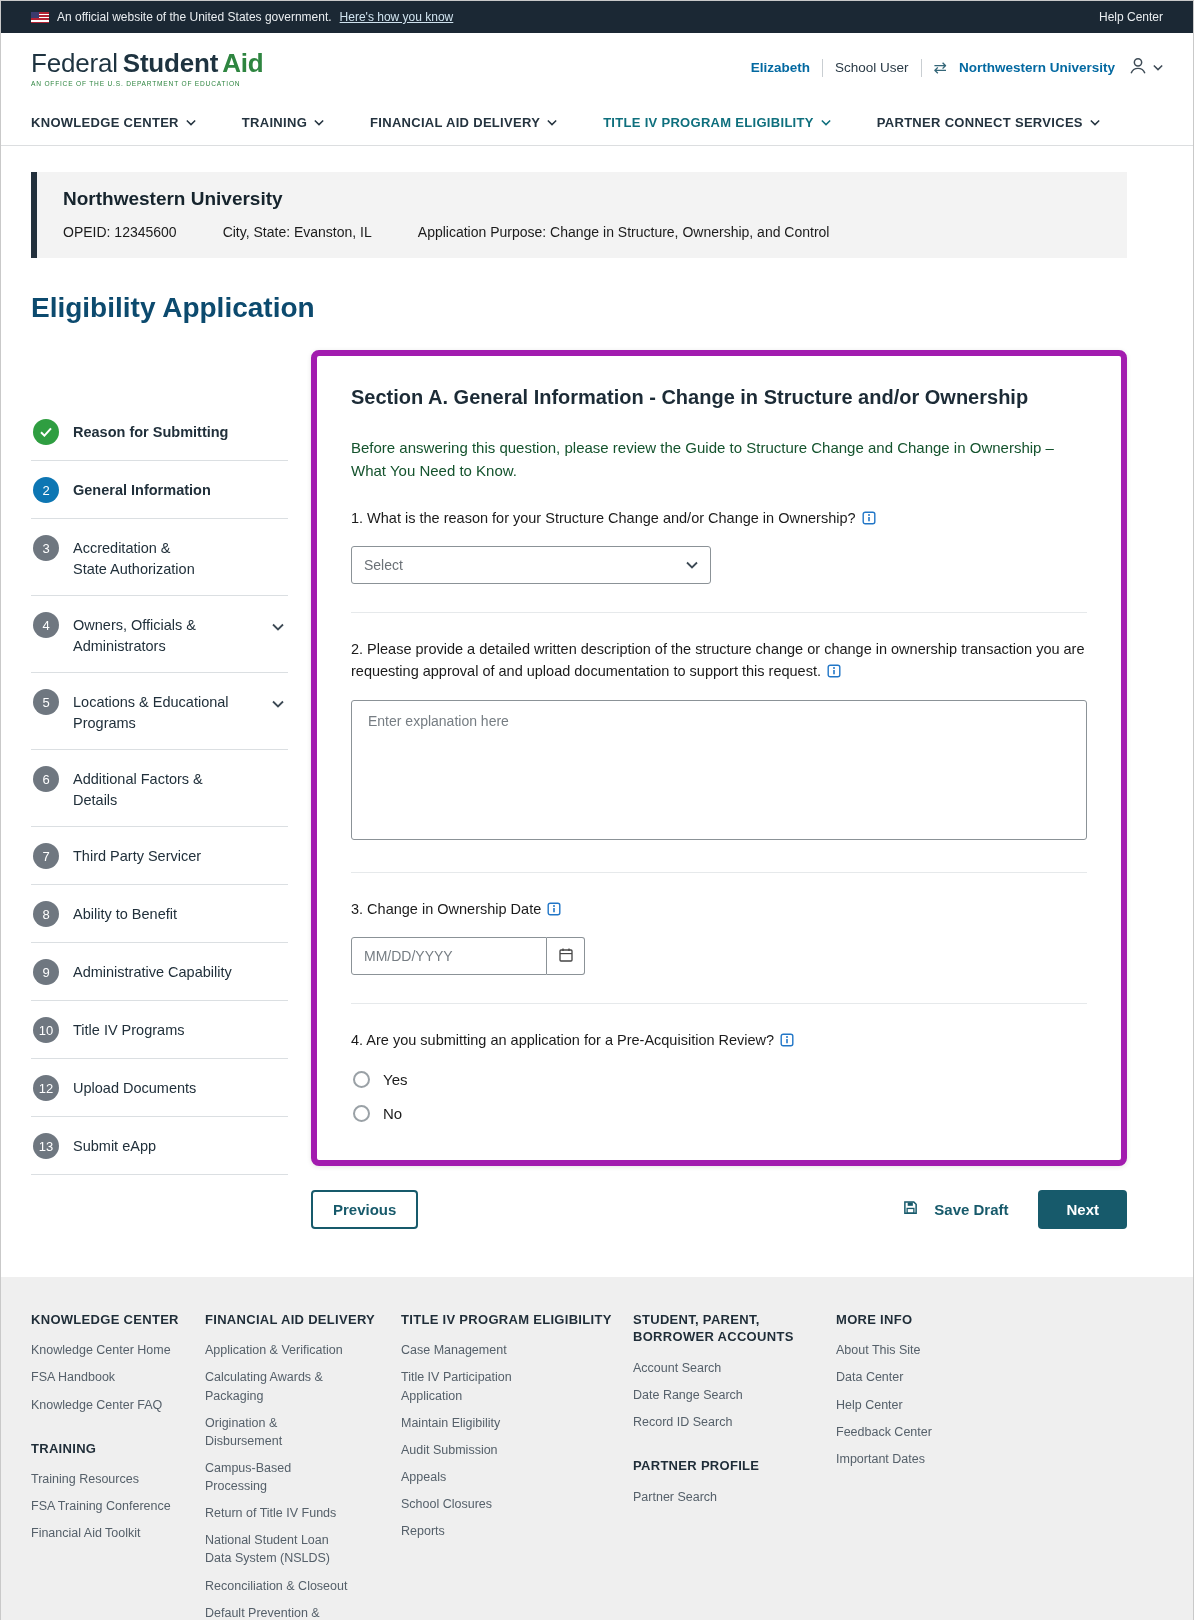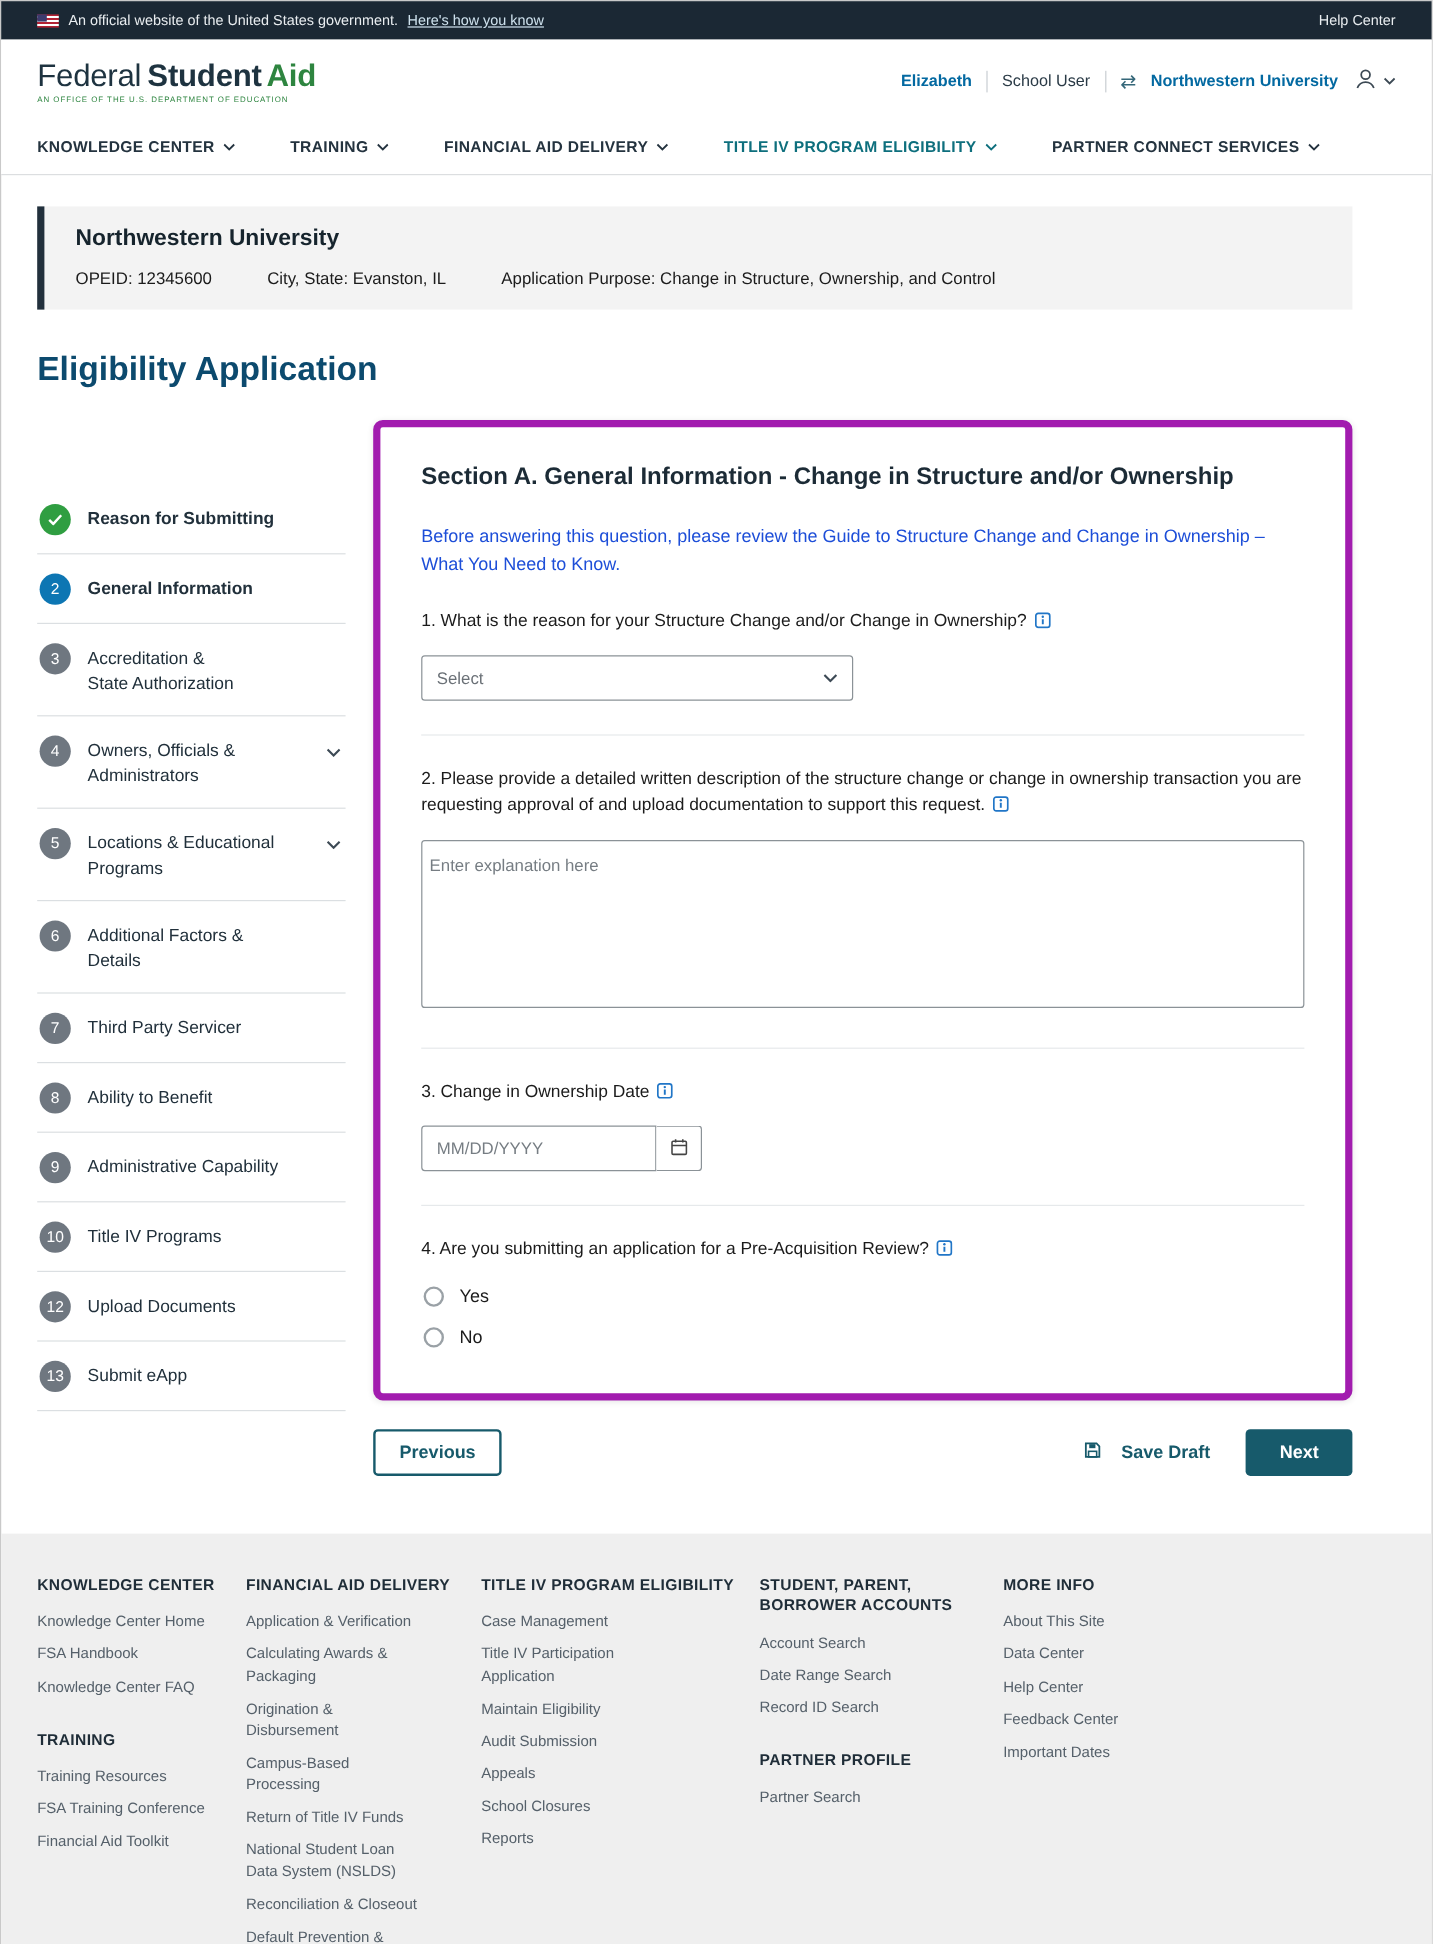--- a/index.html
+++ b/index.html
@@ -49,27 +49,27 @@
   .step-circle { width:26px; height:26px; border-radius:50%; background:#6f7780; color:#fff; font-size:13px; display:flex; align-items:center; justify-content:center; flex:none; margin-top:1px; }
   .step-circle.complete { background:#2f9e41; }
   .step-circle.active { background:#0d76b3; }
   .step-label { font-size:14.5px; color:#21303b; line-height:1.45; padding-top:4px; white-space:pre-line; }
   .step.bold .step-label { font-weight:bold; }
   .step-chev { margin-left:auto; padding-top:6px; color:#3d4a55; cursor:pointer; }
 
   .main-col { flex:1; min-width:0; }
   .card { background:#fff; border:6px solid #a21caf; border-radius:8px; box-shadow:0 1px 5px rgba(0,0,0,0.10); padding:30px 34px 38px; }
   .section-title { font-size:20px; font-weight:bold; color:#1c2b36; }
-  .intro { font-size:15px; line-height:1.5; margin-top:28px; max-width:730px; color:#1d4ed8; }
+  .intro { font-size:15px; line-height:1.5; margin-top:28px; max-width:730px; color:#14532d; }
   .q-block { margin-top:26px; }
   .q-label { font-size:14.5px; line-height:1.5; color:#1b1b1b; max-width:790px; }
   .info-icon { display:inline-block; vertical-align:-2px; margin-left:6px; cursor:pointer; }
   .select-box { width:360px; height:38px; border:1px solid #8b9297; border-radius:3px; margin-top:14px; display:flex; align-items:center; justify-content:space-between; padding:0 12px; font-size:14px; color:#6b7177; background:#fff; cursor:pointer; }
   .q-divider { border:none; border-top:1px solid #e6e9eb; margin:28px 0 0; }
-  textarea.explain { width:100%; height:140px; border:1px solid #8b9297; border-radius:3px; margin-top:16px; padding:12px 6px; font-family:"Liberation Sans", sans-serif; font-size:14px; color:#333; resize:none; }
+  textarea.explain { width:100%; height:140px; border:1px solid #8b9297; border-radius:3px; margin-top:16px; padding:12px 16px; font-family:"Liberation Sans", sans-serif; font-size:14px; color:#333; resize:none; }
   textarea.explain::placeholder { color:#767d83; }
   .date-group { display:flex; margin-top:14px; }
   .date-input { width:196px; height:38px; border:1px solid #8b9297; border-radius:3px 0 0 3px; padding:0 12px; font-family:"Liberation Sans", sans-serif; font-size:14px; color:#555; }
   .date-input::placeholder { color:#767d83; }
   .date-btn { width:38px; height:38px; border:1px solid #8b9297; border-left:none; border-radius:0 3px 3px 0; background:#fff; display:flex; align-items:center; justify-content:center; cursor:pointer; }
   .radio-row { display:flex; align-items:center; gap:13px; margin-top:17px; font-size:15px; color:#1b1b1b; cursor:pointer; padding-left:2px; }
   .radio-circle { width:17px; height:17px; border-radius:50%; border:2px solid #9aa1a6; background:#fff; flex:none; }
 
   .actions { display:flex; align-items:center; margin-top:24px; }
   .btn-previous { border:2px solid #175a6b; color:#175a6b; background:#fff; font-weight:bold; font-size:15px; padding:9px 20px; border-radius:4px; font-family:"Liberation Sans", sans-serif; cursor:pointer; }

